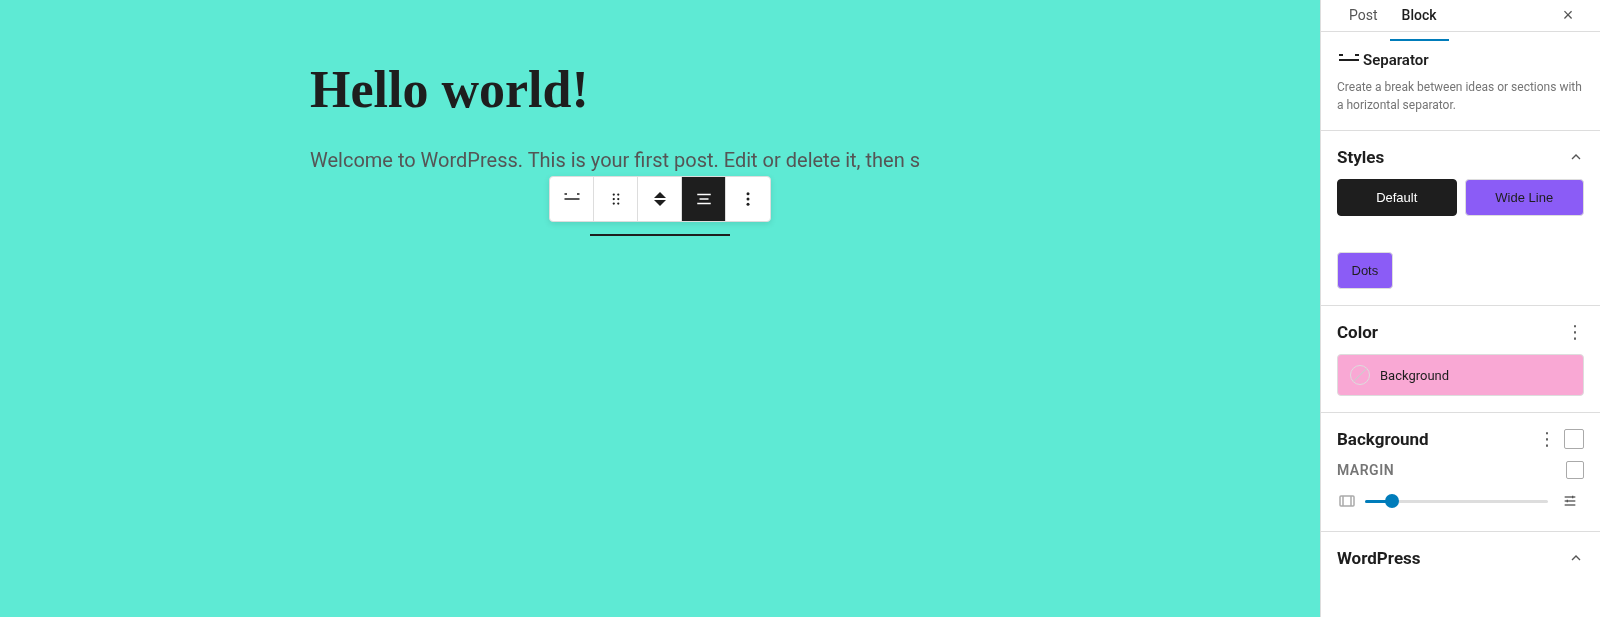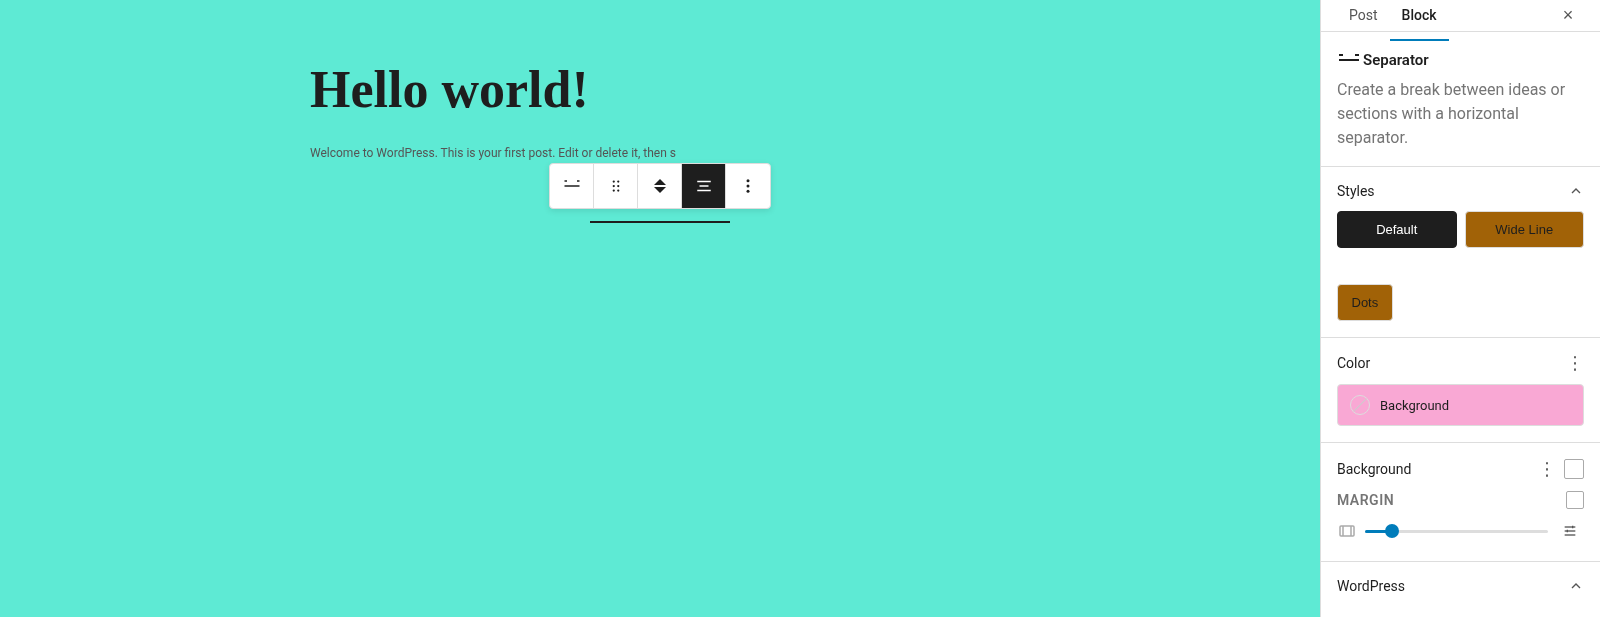--- a/index.html
+++ b/index.html
@@ -31,21 +31,21 @@
     .post-title {
       font-size: 52px;
       font-weight: 700;
       color: #1e1e1e;
       line-height: 1.15;
       margin-bottom: 24px;
       font-family: Georgia, serif;
     }
 
     .post-body {
-      font-size: 12px;
+      font-size: 20px;
       color: #555;
       line-height: 1.6;
     }
 
     
     .separator-block {
       position: relative;
       width: 100%;
       display: flex;
       flex-direction: column;
@@ -168,61 +168,61 @@
       font-size: 18px;
     }
 
     .block-title {
       font-size: 15px;
       font-weight: 600;
       color: #1e1e1e;
     }
 
     .block-description {
-      font-size: 16px;
+      font-size: 12px;
       color: #757575;
       line-height: 1.5;
     }
 
     
     .panel-section {
       border-bottom: 1px solid #ddd;
       padding: 16px;
     }
 
     .section-header {
       display: flex;
       align-items: center;
       justify-content: space-between;
       margin-bottom: 12px;
       cursor: pointer;
     }
 
     .section-title {
-      font-size: 14px;
-      font-weight: 400;
+      font-size: 17px;
+      font-weight: 700;
       color: #1e1e1e;
     }
 
     .section-toggle {
       color: #555;
       font-size: 16px;
     }
 
     .styles-grid {
       display: grid;
       grid-template-columns: 1fr 1fr;
       gap: 8px;
     }
 
     .style-btn {
       padding: 10px 12px;
       border: 1px solid #ddd;
       border-radius: 4px;
-      background: #a16207;
+      background: #8b5cf6;
       cursor: pointer;
       font-size: 13px;
       color: #1e1e1e;
       text-align: center;
     }
 
     .style-btn.active {
       background: #1e1e1e;
       color: #fff;
       border-color: #1e1e1e;

